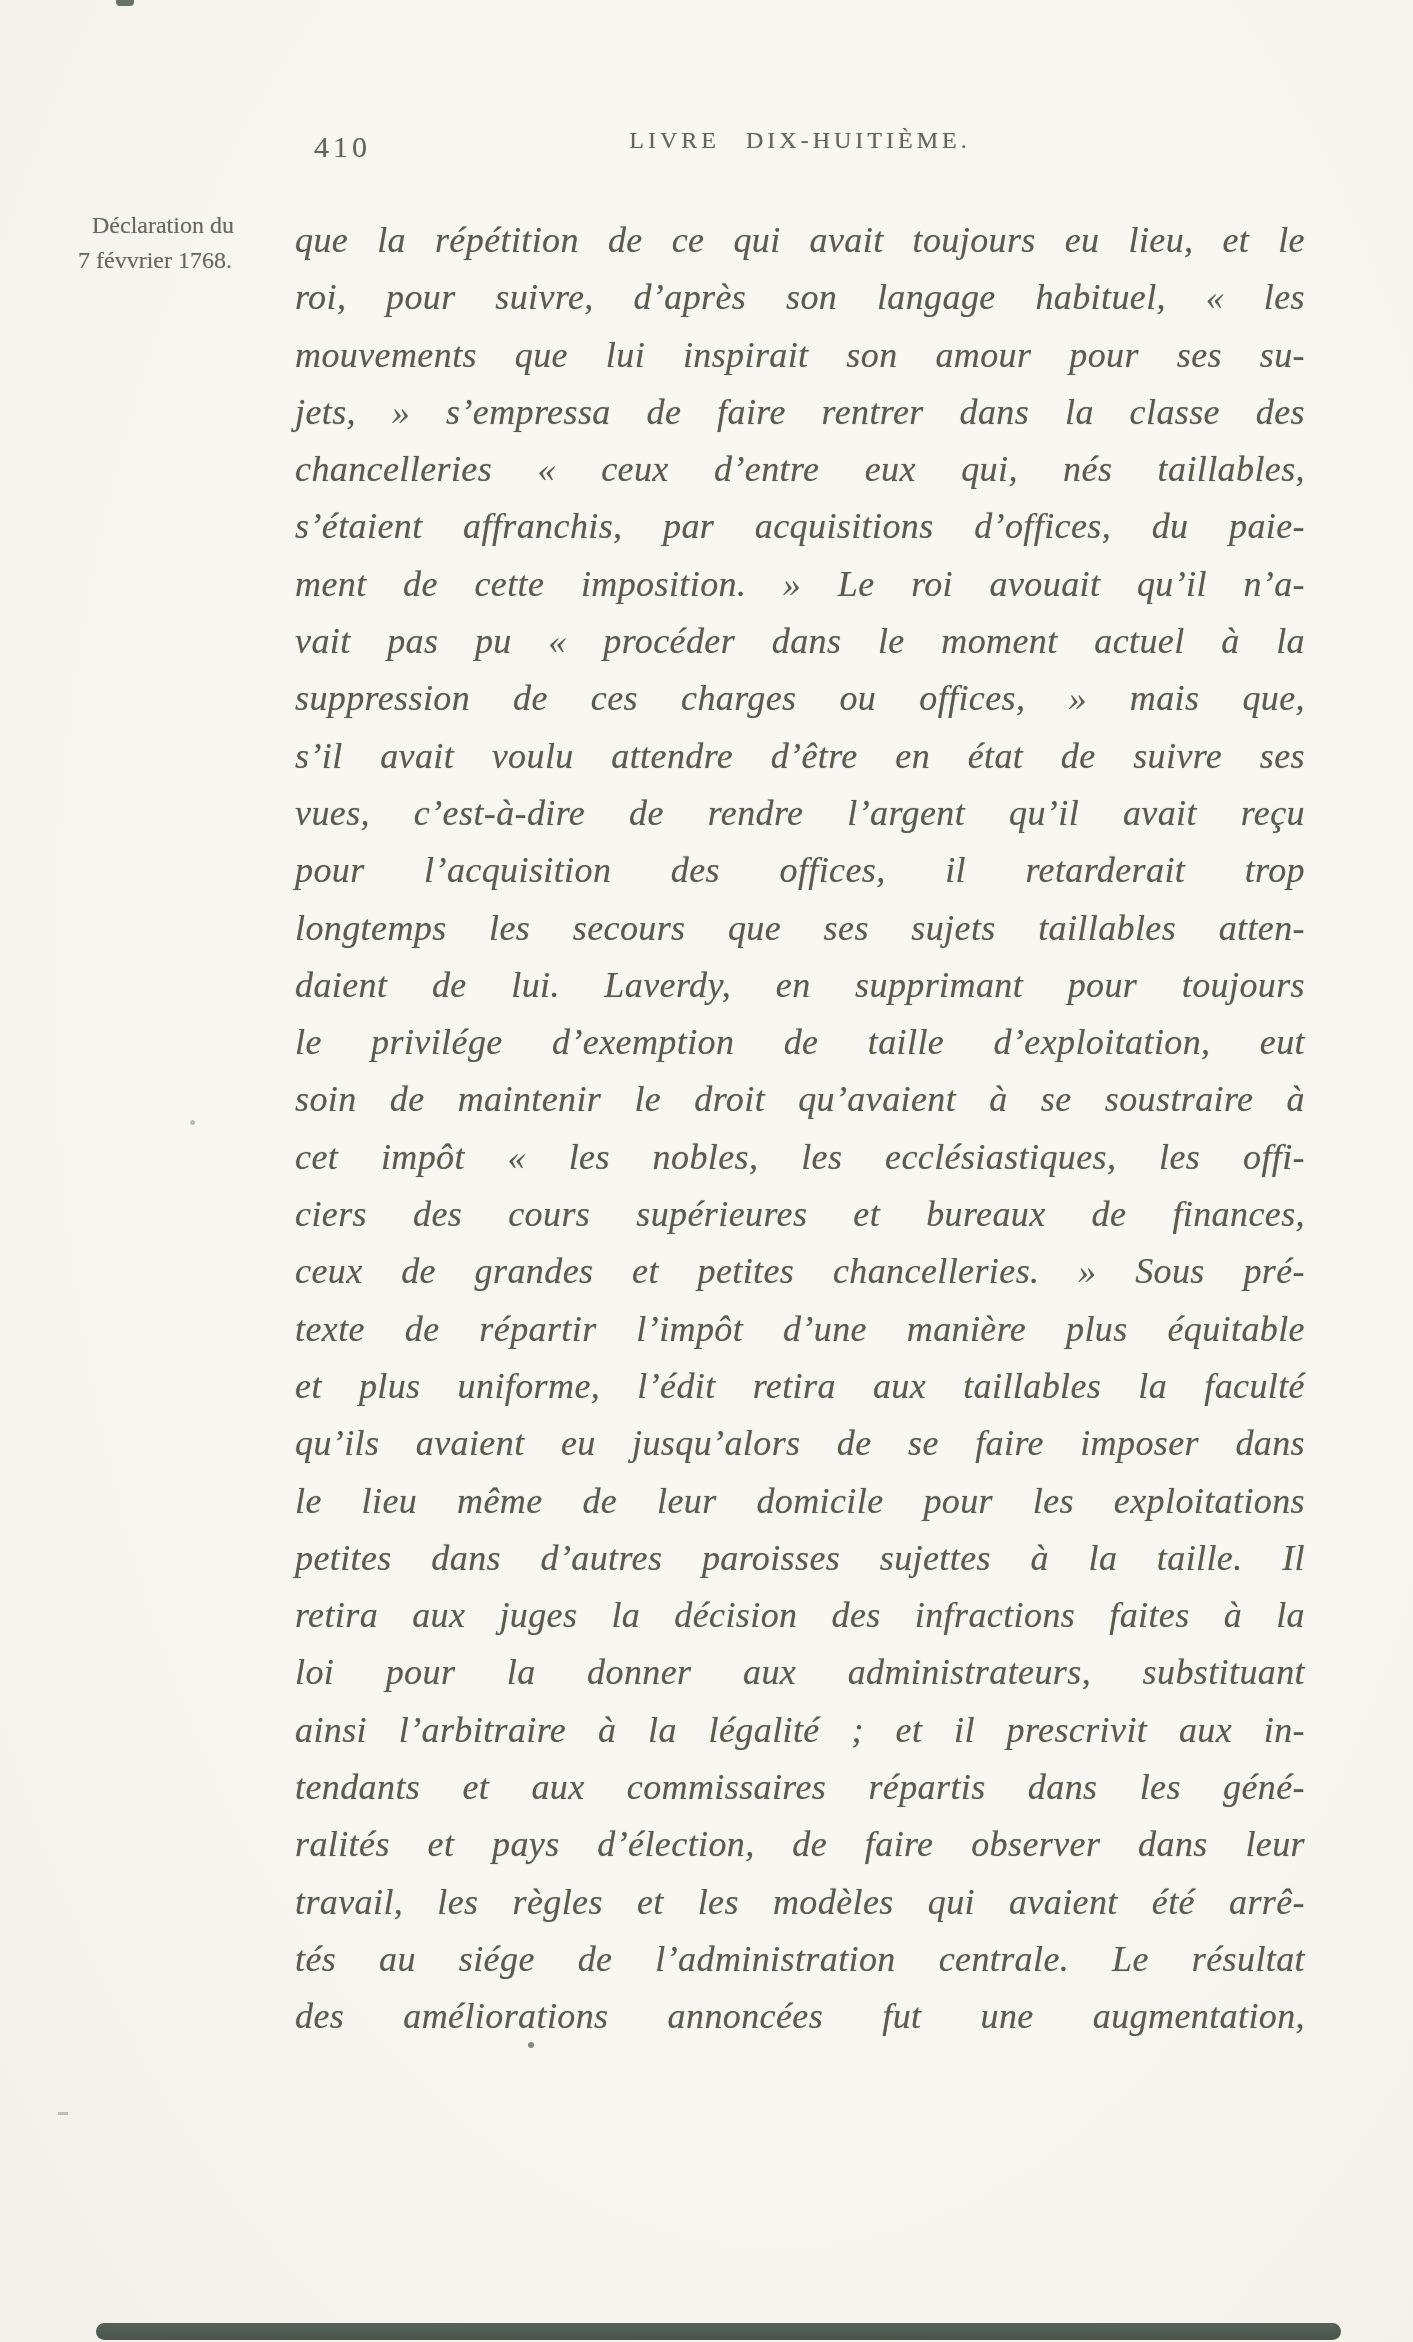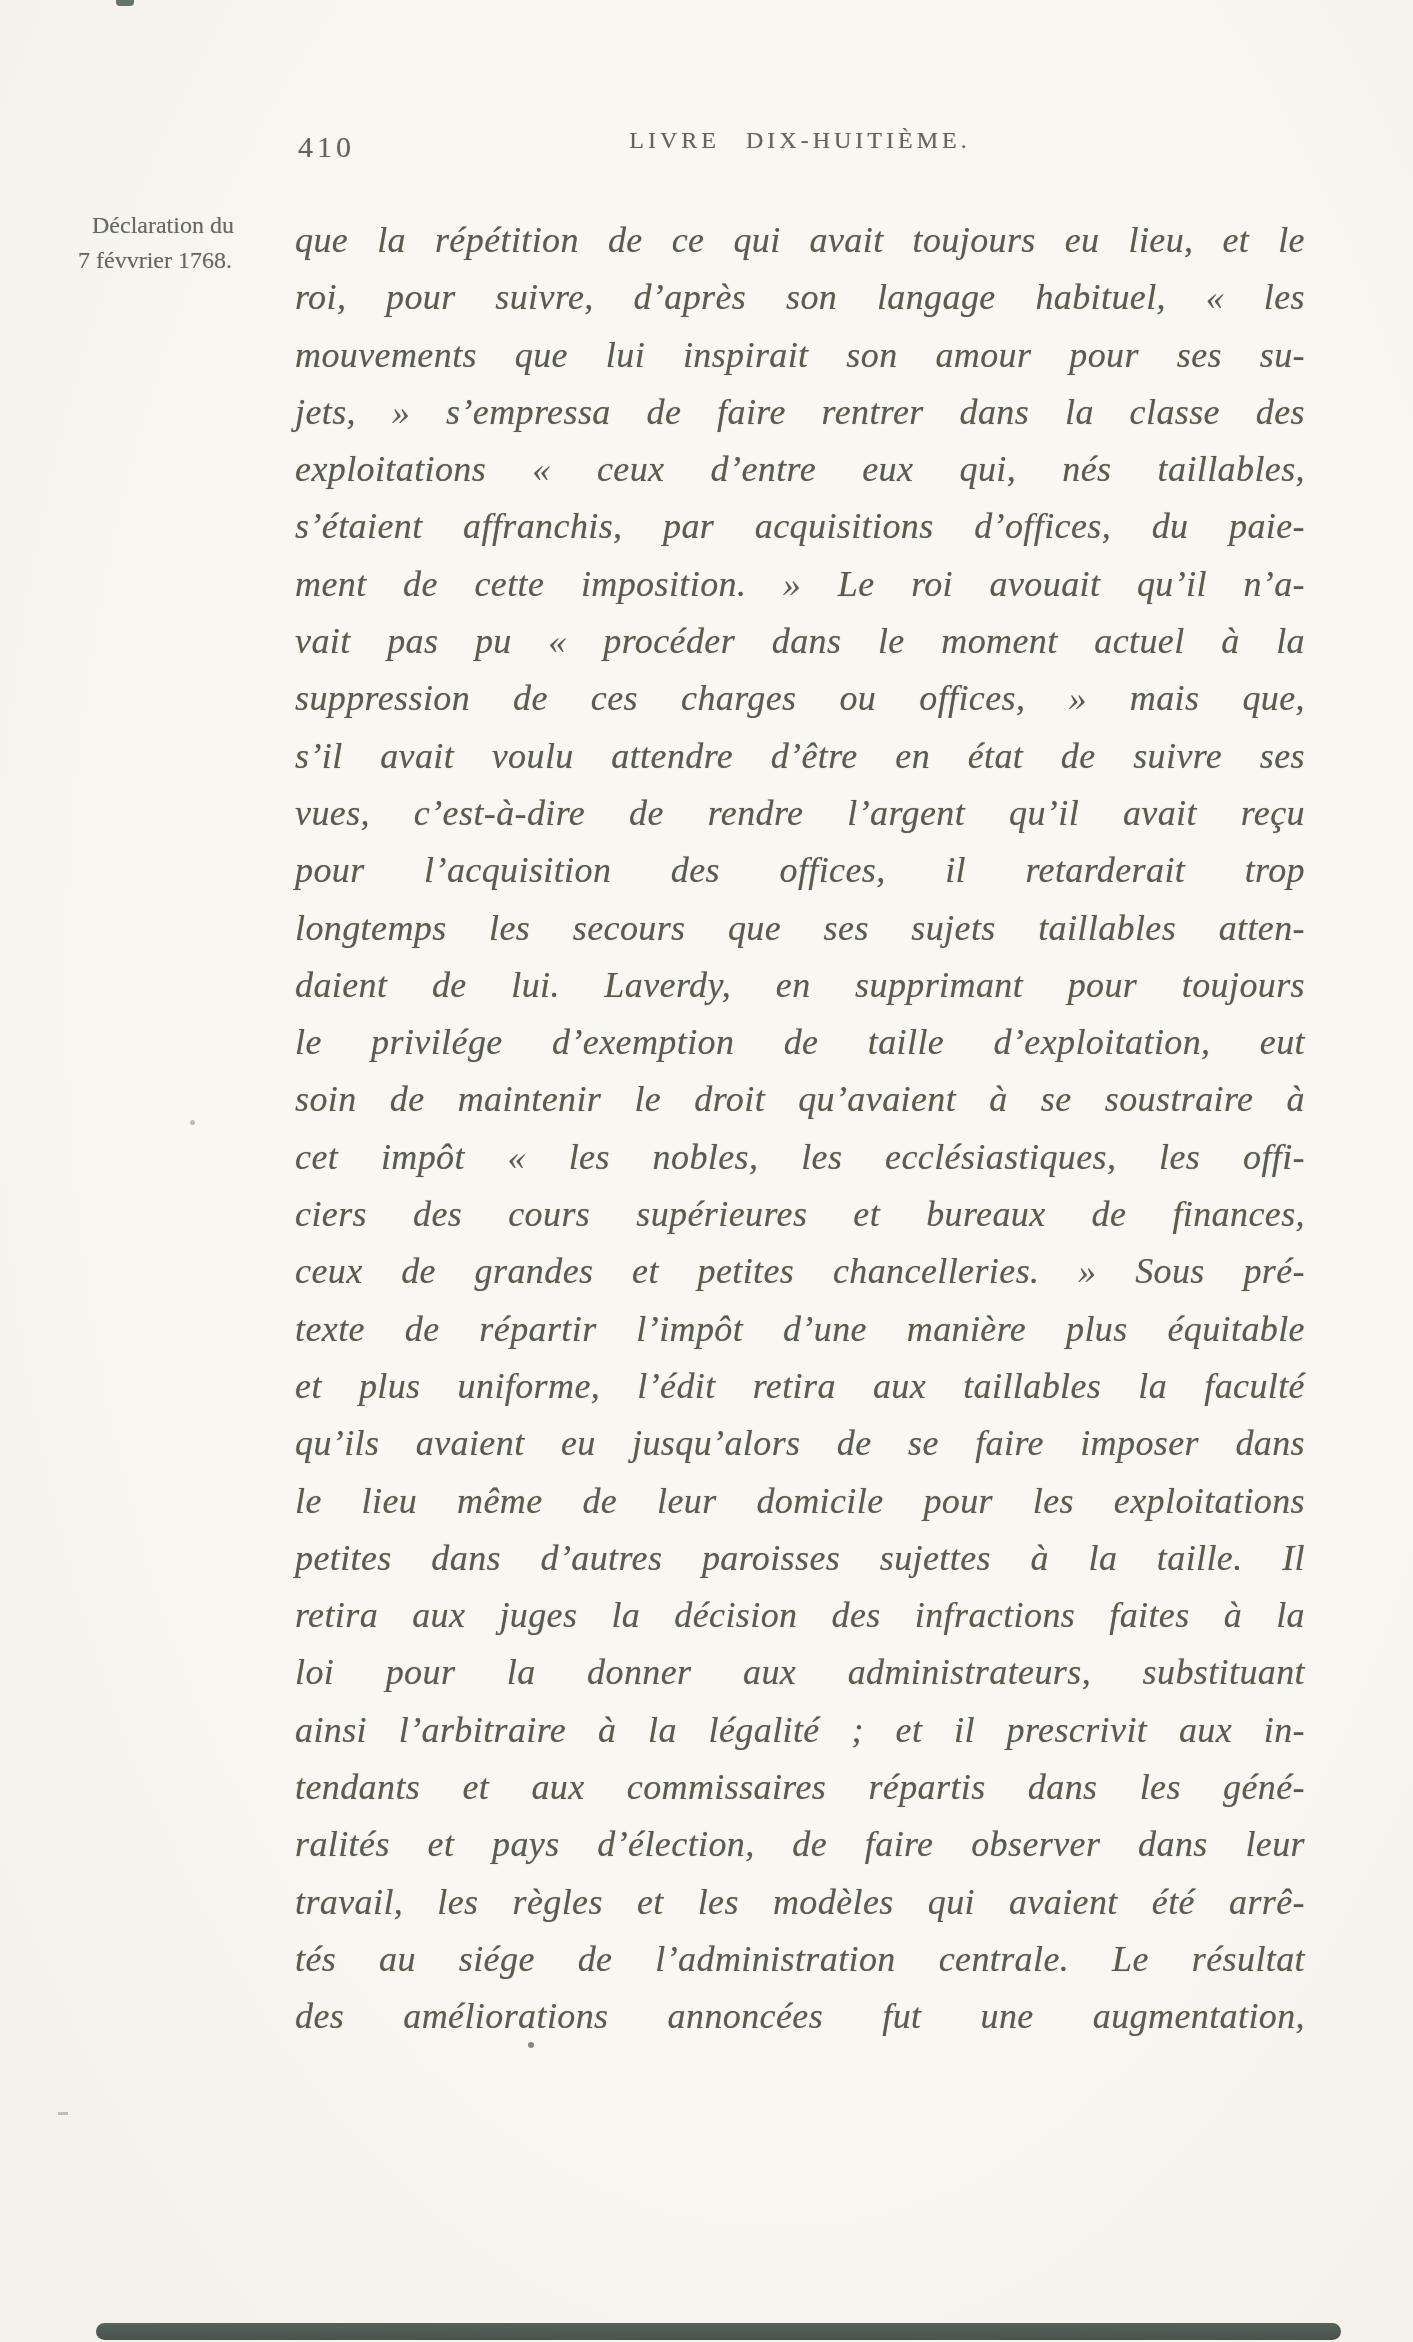--- a/index.html
+++ b/index.html
@@ -8,21 +8,21 @@
     width: 1413px;
     height: 2342px;
     margin: 0 auto;
     background: radial-gradient(ellipse at 55% 42%, #f9f7f2 55%, #f2f0e8 100%);
     overflow: hidden;
     font-family: "Liberation Serif", "DejaVu Serif", serif;
     color: #575a4c;
   }
   .page-number {
     position: absolute;
-    left: 298px;
+    left: 314px;
     top: 130px;
     font-size: 30px;
     letter-spacing: 4px;
     color: #62655a;
     text-shadow: 0 0 1px rgba(90,93,80,0.45);
   }
   .running-title {
     position: absolute;
     left: 295px;
     width: 1010px;
@@ -130,21 +130,21 @@
   <div class="margin-note">
     <div class="note-line-1">Déclaration du</div>
     <div class="note-line-2">7 févvrier 1768.</div>
   </div>
 
   <div class="body-text">
       <div class="line">que la répétition de ce qui avait toujours eu lieu, et le</div>
       <div class="line">roi, pour suivre, d’après son langage habituel, « les</div>
       <div class="line">mouvements que lui inspirait son amour pour ses su-</div>
       <div class="line">jets, » s’empressa de faire rentrer dans la classe des</div>
-      <div class="line">exploitations « ceux d’entre eux qui, nés taillables,</div>
+      <div class="line">chancelleries « ceux d’entre eux qui, nés taillables,</div>
       <div class="line">s’étaient affranchis, par acquisitions d’offices, du paie-</div>
       <div class="line">ment de cette imposition. » Le roi avouait qu’il n’a-</div>
       <div class="line">vait pas pu « procéder dans le moment actuel à la</div>
       <div class="line">suppression de ces charges ou offices, » mais que,</div>
       <div class="line">s’il avait voulu attendre d’être en état de suivre ses</div>
       <div class="line">vues, c’est-à-dire de rendre l’argent qu’il avait reçu</div>
       <div class="line">pour l’acquisition des offices, il retarderait trop</div>
       <div class="line">longtemps les secours que ses sujets taillables atten-</div>
       <div class="line">daient de lui. Laverdy, en supprimant pour toujours</div>
       <div class="line">le privilége d’exemption de taille d’exploitation, eut</div>

